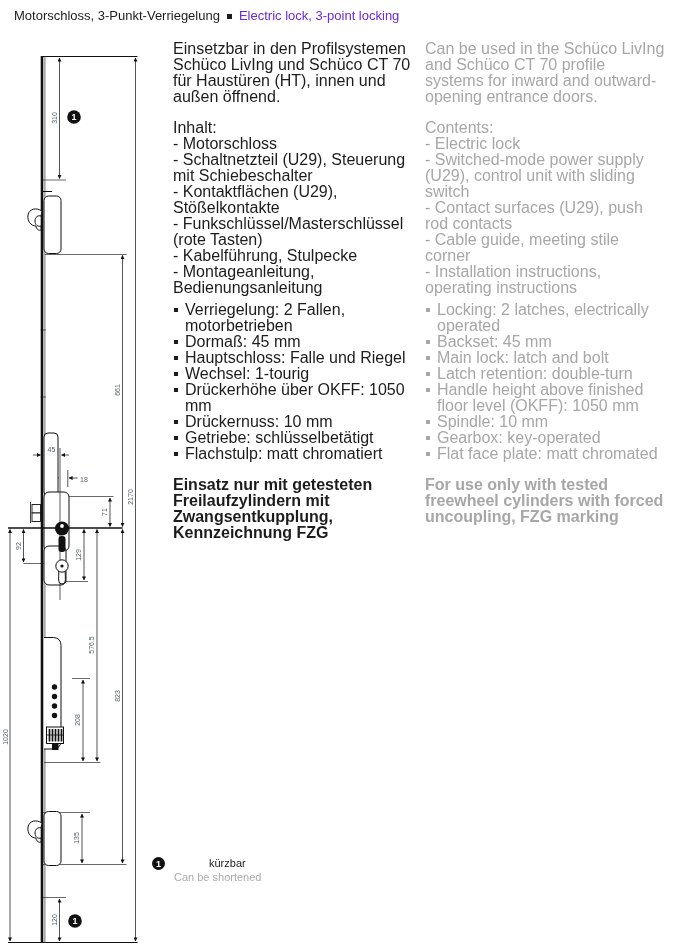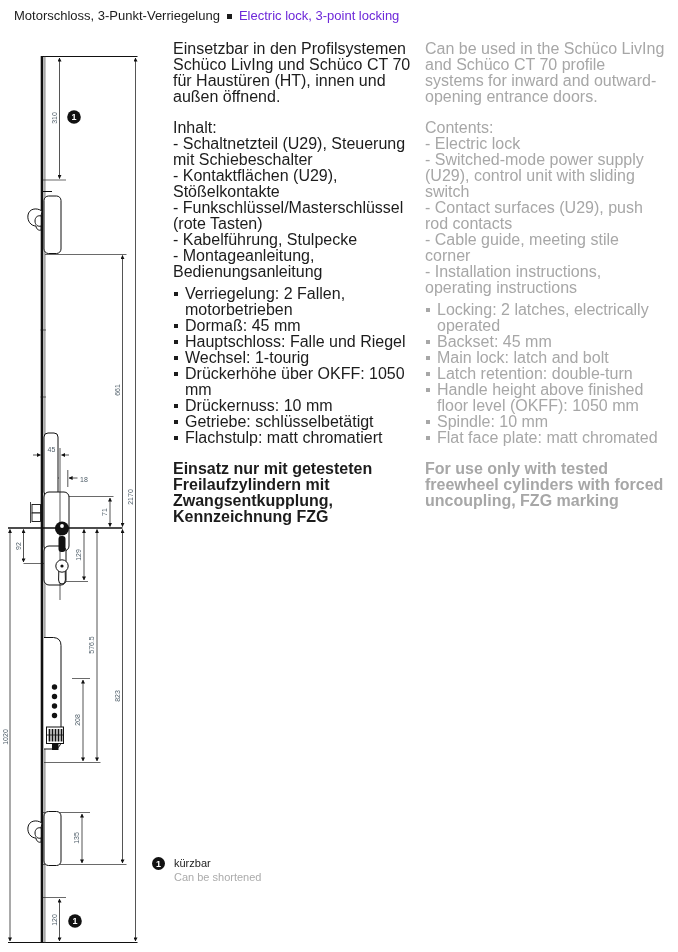--- a/index.html
+++ b/index.html
@@ -25,21 +25,21 @@
   .col-de .sq { background:#1c1c1c; }
   .col-en .sq { background:#a7a7a7; }
   .warning { font-weight:bold; }
 
   .legend { position:absolute; left:152px; top:856px; display:flex; font-size:11px; line-height:14px; }
   .badge-html {
     flex:0 0 auto; width:13px; height:13px; border-radius:50%; background:#111;
     color:#fff; font-size:9px; font-weight:bold; display:flex; align-items:center;
     justify-content:center; margin:1px 9px 0 0;
   }
-  .legend-de { color:#1c1c1c; }
+  .legend-de { color:#1c1c1c;margin-left:35px; }
   .legend-en { color:#ababab; }
 
   svg text { font-family:"Liberation Sans","DejaVu Sans",sans-serif; }
   .dimtxt { font-size:7px; fill:#4e5d68; }
   .badgetxt { font-size:9px; font-weight:bold; fill:#ffffff; }
 </style>
 </head>
 <body>
 
 <div class="header">
@@ -176,20 +176,21 @@
   <g>
     <circle cx="75" cy="921" r="6.8" fill="#111"></circle>
     <text class="badgetxt" x="75" y="924.3" text-anchor="middle">1</text>
   </g>
 </svg>
 
 <div class="col col-de">
   <p class="para">Einsetzbar in den Profilsystemen Schüco LivIng und Schüco CT 70 für Haustüren (HT), innen und außen öffnend.</p>
   <div class="plainlist">
     <div>Inhalt:</div>
+    <div>- Motorschloss</div>
     <div>- Schaltnetzteil (U29), Steuerung mit Schiebeschalter</div>
     <div>- Kontaktflächen (U29), Stößelkontakte</div>
     <div>- Funkschlüssel/Masterschlüssel (rote Tasten)</div>
     <div>- Kabelführung, Stulpecke</div>
     <div>- Montageanleitung, Bedienungsanleitung</div>
   </div>
   <div class="feat">
     <div class="feat-item">
         <span class="sq"></span>
         <span>Verriegelung: 2 Fallen, motorbetrieben</span>
@@ -256,20 +257,24 @@
     <div class="feat-item">
         <span class="sq"></span>
         <span>Handle height above finished floor level (OKFF): 1050 mm</span>
       </div>
     <div class="feat-item">
         <span class="sq"></span>
         <span>Spindle: 10 mm</span>
       </div>
     <div class="feat-item">
         <span class="sq"></span>
+        <span>Gearbox: key-operated</span>
+      </div>
+    <div class="feat-item">
+        <span class="sq"></span>
         <span>Flat face plate: matt chromated</span>
       </div>
   </div>
   <p class="para warning">For use only with tested freewheel cylin­ders with forced uncoupling, FZG marking</p>
 </div>
 
 <div class="legend">
   <span class="badge-html">1</span>
   <div>
     <div class="legend-de">kürzbar</div>

